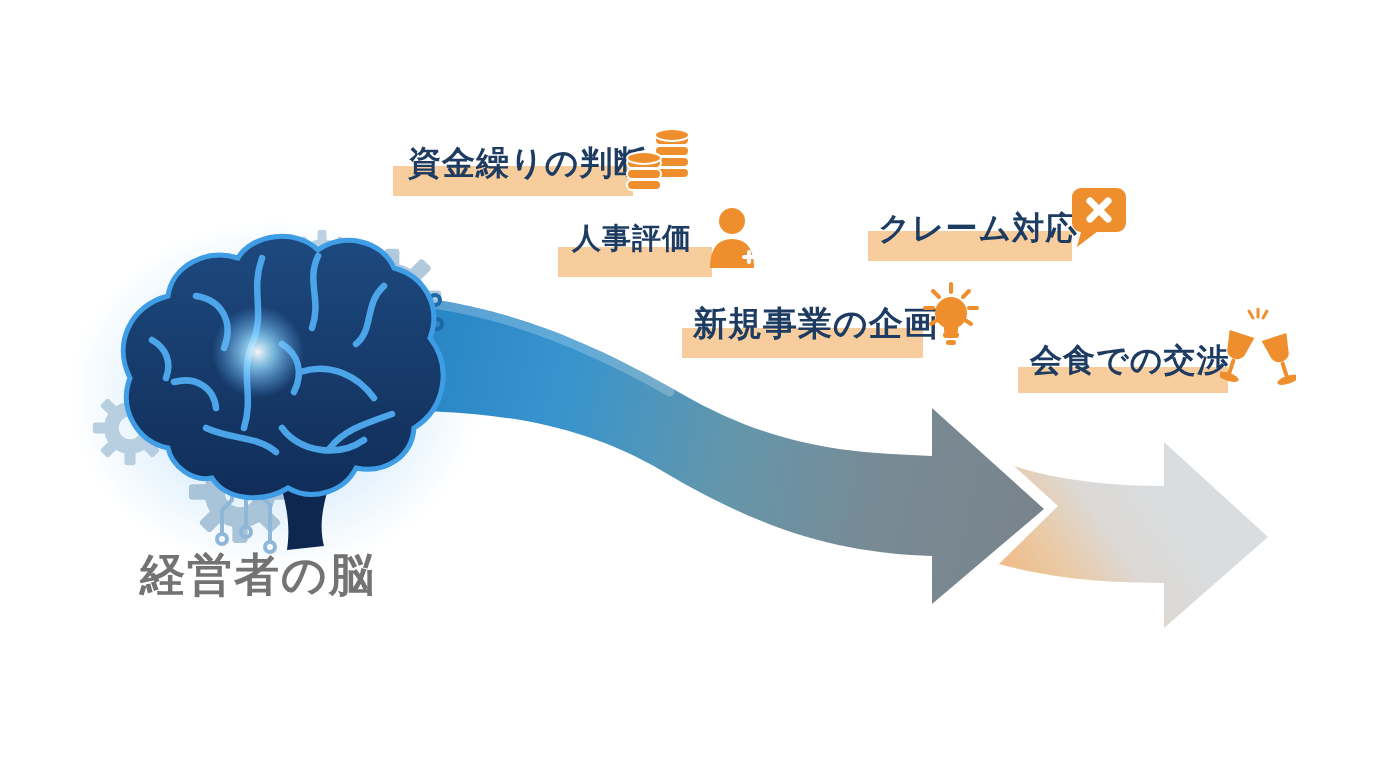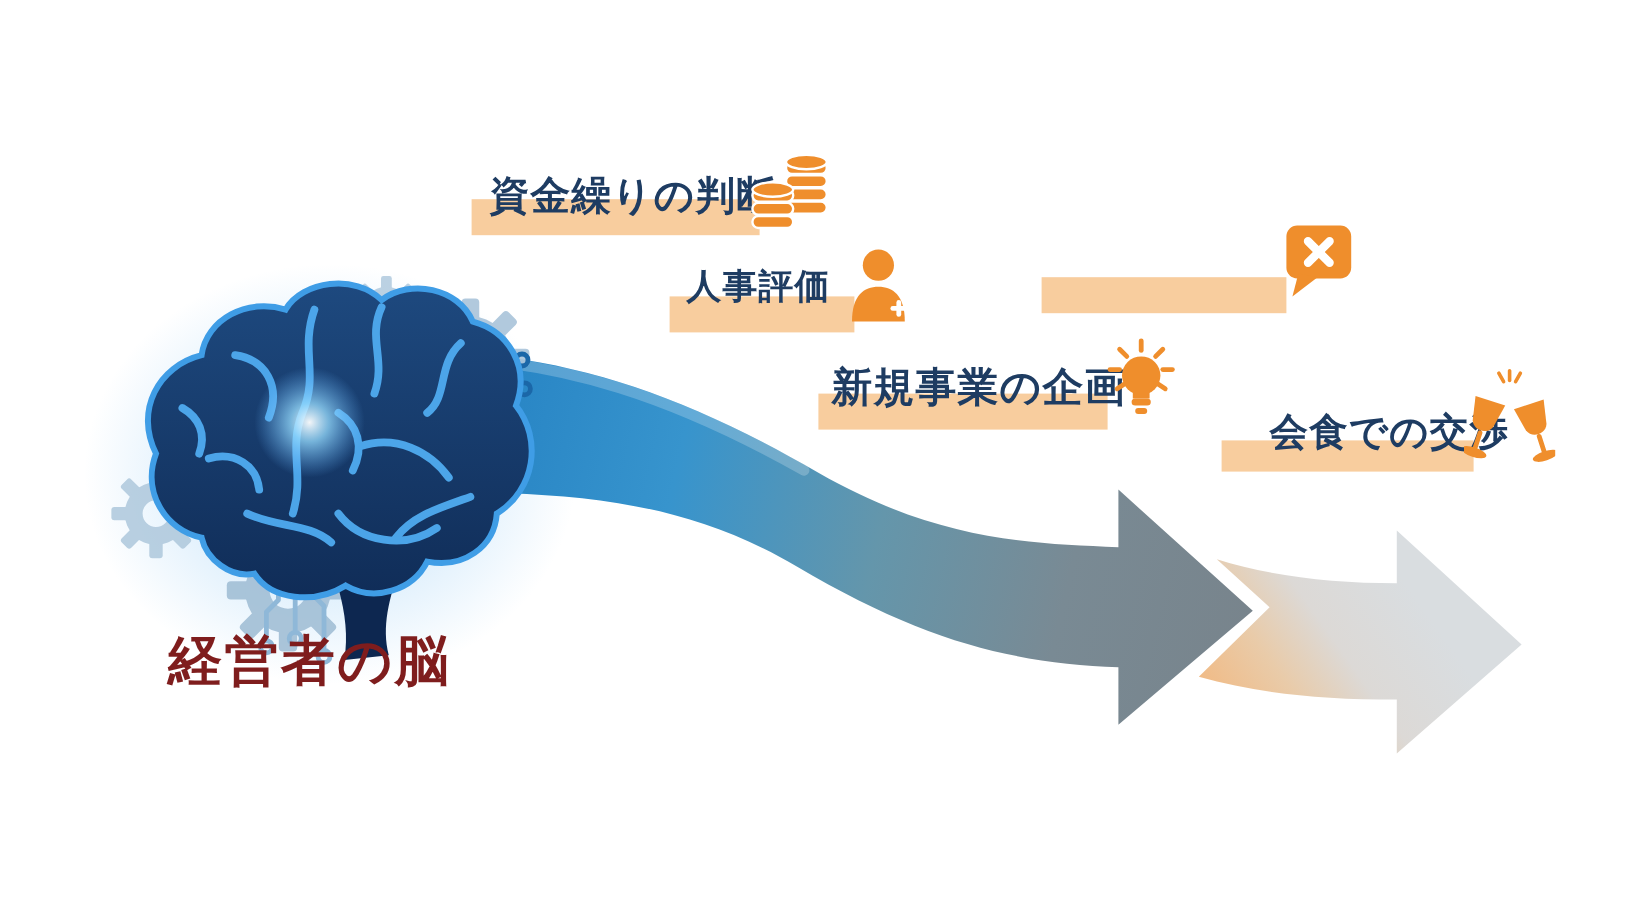--- a/index.html
+++ b/index.html
@@ -35,27 +35,27 @@
 
   #task-claim  {left:868px;top:212px;width:204px;height:49px;}
   #task-claim   .task-text{left:10px;font-size:32px;}
   #task-claim   .task-icon{left:202px;top:-26px;}
 
   #task-newbiz {left:682px;top:306px;width:241px;height:52px;}
   #task-newbiz  .task-text{left:11px;font-size:34px;}
   #task-newbiz  .task-icon{left:238px;top:-26px;}
 
   #task-dinner {left:1018px;top:344px;width:210px;height:49px;}
-  #task-dinner  .task-text{left:12px;font-size:32px;margin-left:28px;}
+  #task-dinner  .task-text{left:12px;font-size:32px;}
   #task-dinner  .task-icon{left:202px;top:-38px;}
   #task-dinner  .task-box{height:26px;}
 
   .main-title{
-    position:absolute;left:140px;top:528px;
-    font-size:45px;font-weight:700;color:#7f1d1d;
+    position:absolute;left:140px;top:552px;
+    font-size:45px;font-weight:700;color:#737373;
     letter-spacing:2px;white-space:nowrap;line-height:1;
   }
 </style>
 </head>
 <body>
 
 <div id="canvas">
 
   <svg id="diagram-svg" viewBox="0 0 1376 768" xmlns="http://www.w3.org/2000/svg">
     <defs>
@@ -207,20 +207,21 @@
     <svg class="task-icon" width="52" height="64" viewBox="0 0 52 64">
       <circle cx="24" cy="15" r="13" fill="#ef8e2c"></circle>
       <path d="M 2,62 C 2,40 12,33 24,33 C 36,33 46,40 46,62 Z" fill="#ef8e2c"></path>
       <rect x="34" y="49" width="14" height="4" rx="2" fill="#ffffff"></rect>
       <rect x="39" y="44" width="4" height="14" rx="2" fill="#ffffff"></rect>
     </svg>
   </div>
 
   <div class="task" id="task-claim">
     <div class="task-box"></div>
+    <div class="task-text">クレーム対応</div>
     <svg class="task-icon" width="58" height="64" viewBox="0 0 58 64">
       <rect x="2" y="2" width="54" height="44" rx="9" fill="#ef8e2c"></rect>
       <path d="M 12,42 L 7,61 L 28,45 Z" fill="#ef8e2c"></path>
       <g stroke="#ffffff" stroke-width="7" stroke-linecap="round">
         <line x1="20" y1="15" x2="38" y2="33"></line>
         <line x1="38" y1="15" x2="20" y2="33"></line>
       </g>
     </svg>
   </div>
 

